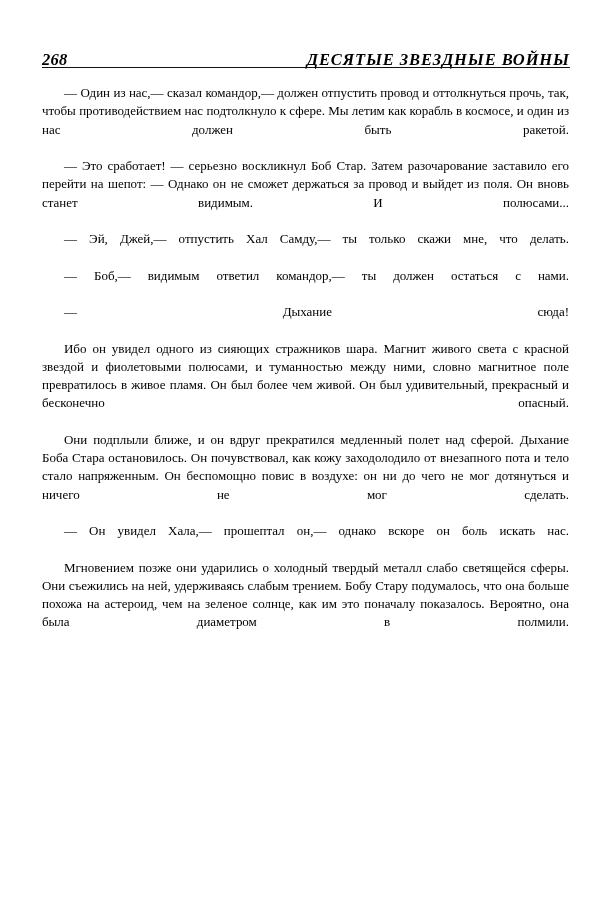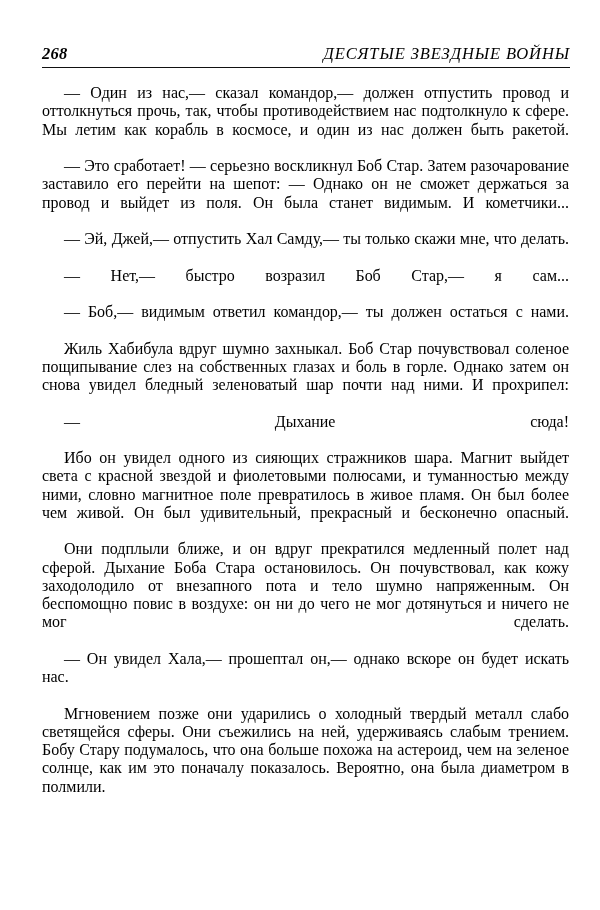--- a/index.html
+++ b/index.html
@@ -17,39 +17,39 @@
     overflow: hidden;
     font-family: "Liberation Serif", "DejaVu Serif", serif;
     color: #000000;
     -webkit-font-smoothing: none;
   }
 
   
   .running-head {
     position: absolute;
     left: 42px;
-    top: 46px;
+    top: 52px;
     width: 528px;
     height: 22px;
     display: flex;
     align-items: baseline;
     justify-content: space-between;
   }
 
   .folio {
     font-weight: bold;
     font-style: italic;
     font-size: 16.5px;
     letter-spacing: 0.2px;
     line-height: 1;
     white-space: nowrap;
   }
 
   .head-title {
-    font-weight: normal;
+    font-weight: bold;
     font-style: italic;
     font-size: 16.5px;
     letter-spacing: 0.9px;
     line-height: 1;
     white-space: nowrap;
     text-transform: uppercase;
   }
 
   .head-rule {
     position: absolute;
@@ -67,21 +67,21 @@
     top: 84px;
     width: 527px;
   }
 
   .para {
     margin: 0;
     padding: 0;
     text-indent: 22px;
     text-align: justify;
     text-justify: inter-word;
-    font-size: 16px;
+    font-size: 13px;
     line-height: 18.25px;
     letter-spacing: -0.02px;
     word-spacing: 0.1px;
     hyphens: manual;
   }
 
   
   .para:after {
     content: "";
     display: inline-block;
@@ -95,25 +95,23 @@
 
   <div class="running-head">
     <span class="folio">268</span>
     <span class="head-title">ДЕСЯТЫЕ ЗВЕЗДНЫЕ ВОЙНЫ</span>
   </div>
 
   <div class="head-rule"></div>
 
   <div class="textblock">
       <p class="para">— Один из нас,— сказал командор,— должен отпустить провод и оттолкнуться прочь, так, чтобы противодействием нас подтолкнуло к сфере. Мы летим как корабль в космосе, и один из нас должен быть ракетой.</p>
-      <p class="para">— Это сработает! — серьезно воскликнул Боб Стар. Затем разочарование заставило его перейти на шепот: — Однако он не сможет держаться за провод и выйдет из поля. Он была станет видимым. И кометчики...</p>
+      <p class="para">— Это сработает! — серьезно воскликнул Боб Стар. Затем разочарование заставило его перейти на шепот: — Однако он не сможет держаться за провод и выйдет из поля. Он вновь станет видимым. И полюсами...</p>
       <p class="para">— Эй, Джей,— отпустить Хал Самду,— ты только скажи мне, что делать.</p>
-      <p class="para">— Нет,— быстро возразил Боб Стар,— я сам...</p>
       <p class="para">— Боб,— видимым ответил командор,— ты должен остаться с нами.</p>
-      <p class="para">Жиль Хабибула вдруг шумно захныкал. Боб Стар почувствовал соленое пощипывание слез на собственных глазах и боль в горле. Однако затем он снова увидел бледный зеленоватый шар почти над ними. И прохрипел:</p>
       <p class="para">— Дыхание сюда!</p>
-      <p class="para">Ибо он увидел одного из сияющих стражников шара. Магнит выйдет света с красной звездой и фиолетовыми полюсами, и туманностью между ними, словно магнитное поле превратилось в живое пламя. Он был более чем живой. Он был удивительный, прекрасный и бесконечно опасный.</p>
-      <p class="para">Они подплыли ближе, и он вдруг прекратился медленный полет над сферой. Дыхание Боба Стара остановилось. Он почувствовал, как кожу заходолодило от внезапного пота и тело шумно напряженным. Он беспомощно повис в воздухе: он ни до чего не мог дотянуться и ничего не мог сделать.</p>
-      <p class="para">— Он увидел Хала,— прошептал он,— однако вскоре он будет искать нас.</p>
+      <p class="para">Ибо он увидел одного из сияющих стражников шара. Магнит живого света с красной звездой и фиолетовыми полюсами, и туманностью между ними, словно магнитное поле превратилось в живое пламя. Он был более чем живой. Он был удивительный, прекрасный и бесконечно опасный.</p>
+      <p class="para">Они подплыли ближе, и он вдруг прекратился медленный полет над сферой. Дыхание Боба Стара остановилось. Он почувствовал, как кожу заходолодило от внезапного пота и тело стало напряженным. Он беспомощно повис в воздухе: он ни до чего не мог дотянуться и ничего не мог сделать.</p>
+      <p class="para">— Он увидел Хала,— прошептал он,— однако вскоре он боль искать нас.</p>
       <p class="para">Мгновением позже они ударились о холодный твердый металл слабо светящейся сферы. Они съежились на ней, удерживаясь слабым трением. Бобу Стару подумалось, что она больше похожа на астероид, чем на зеленое солнце, как им это поначалу показалось. Вероятно, она была диаметром в полмили.</p>
     </div>
 
 </div>
 
 </body></html>

